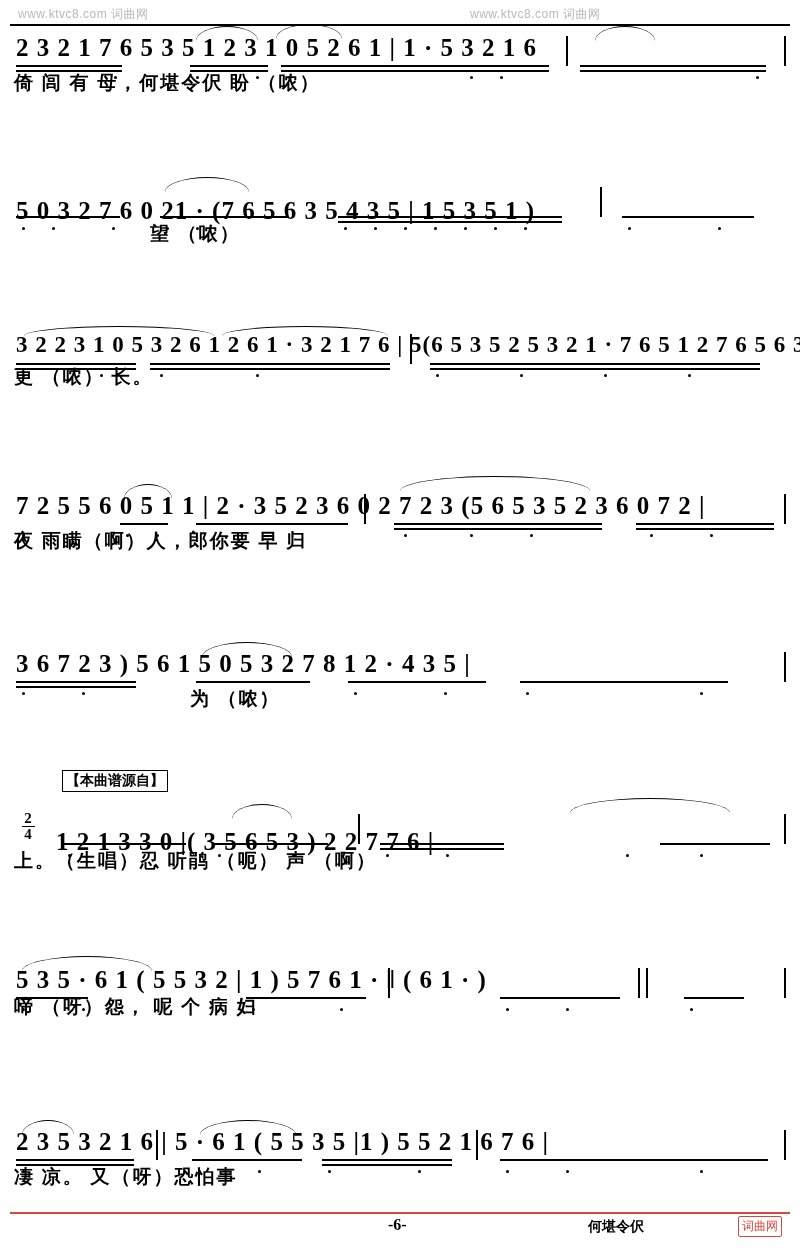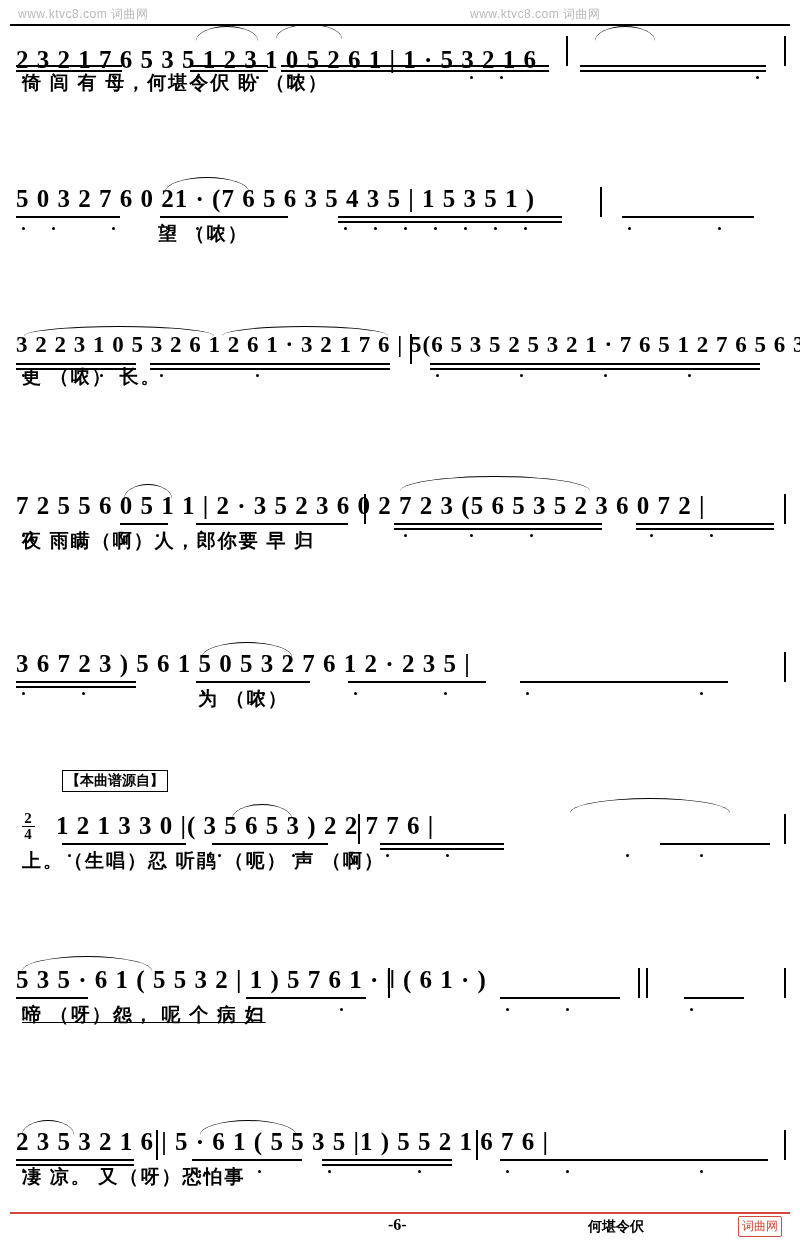--- a/index.html
+++ b/index.html
@@ -43,21 +43,20 @@
     letter-spacing:1px;
     white-space:nowrap;
   }
   .lyr{
     position:absolute;
     font-family:"Liberation Serif", serif;
     font-size:19px;
     font-weight:bold;
     white-space:nowrap;
     letter-spacing:2px;
-    margin-left:8px;
   }
   .tag{
     position:absolute;
     font-family:"Liberation Serif", serif;
     font-size:14px;
     font-weight:bold;
     border:1px solid #000;
     padding:1px 3px;
     white-space:nowrap;
   }
@@ -107,21 +106,21 @@
 
 <div class="page">
 
   <div class="wm wm-tl">www.ktvc8.com  词曲网</div>
   <div class="wm wm-tr">www.ktvc8.com  词曲网</div>
 
   <div class="top-rule"></div>
   <div class="bot-rule"></div>
 
   <div class="sys" style="top:34px;">
-    <div class="notes" style="left:16px;top:0;margin-top:12px;">2 3 2 1 7 6   5 3 5   1 2 3 1 0 5 2 6 1   | 1 · 5 3 2 1 6</div>
+    <div class="notes" style="left:16px;top:0;">2 3 2 1 7 6   5 3 5   1 2 3 1 0 5 2 6 1   | 1 · 5 3 2 1 6</div>
     <div class="lyr" style="left:14px;top:36px;">倚        闾    有    母，何堪令伬   盼 （哝）</div>
 
     <div class="beam" style="left:16px;top:31px;width:106px;"></div>
     <div class="beam" style="left:16px;top:36px;width:106px;"></div>
     <div class="beam" style="left:190px;top:31px;width:78px;"></div>
     <div class="beam" style="left:190px;top:36px;width:78px;"></div>
     <div class="beam" style="left:281px;top:31px;width:268px;"></div>
     <div class="beam" style="left:281px;top:36px;width:268px;"></div>
     <div class="beam" style="left:580px;top:31px;width:186px;"></div>
     <div class="beam" style="left:580px;top:36px;width:186px;"></div>
@@ -137,21 +136,21 @@
     <div class="dot" style="left:288px;top:42px;"></div>
     <div class="dot" style="left:470px;top:42px;"></div>
     <div class="dot" style="left:500px;top:42px;"></div>
     <div class="dot" style="left:756px;top:42px;"></div>
 
     <div class="bl" style="left:566px;top:2px;"></div>
     <div class="bl" style="left:784px;top:2px;"></div>
   </div>
 
   <div class="sys" style="top:185px;">
-    <div class="notes" style="left:16px;top:0;">5 0 3 2 7   6 0  21 · (7   6 5 6 3 5 4 3 5   |  1 5 3 5 1 )</div>
+    <div class="notes" style="left:16px;top:12px;">5 0 3 2 7   6 0  21 · (7   6 5 6 3 5 4 3 5   |  1 5 3 5 1 )</div>
     <div class="lyr" style="left:150px;top:36px;">望     （哝）</div>
 
     <div class="beam" style="left:16px;top:31px;width:104px;"></div>
     <div class="beam" style="left:160px;top:31px;width:128px;"></div>
     <div class="beam" style="left:338px;top:31px;width:224px;"></div>
     <div class="beam" style="left:338px;top:36px;width:224px;"></div>
     <div class="beam" style="left:622px;top:31px;width:132px;"></div>
 
     <div class="slur" style="left:165px;top:-8px;width:84px;"></div>
 
@@ -220,21 +219,21 @@
     <div class="dot" style="left:470px;top:42px;"></div>
     <div class="dot" style="left:530px;top:42px;"></div>
     <div class="dot" style="left:650px;top:42px;"></div>
     <div class="dot" style="left:710px;top:42px;"></div>
 
     <div class="bl" style="left:364px;top:2px;"></div>
     <div class="bl" style="left:784px;top:2px;"></div>
   </div>
 
   <div class="sys" style="top:650px;">
-    <div class="notes" style="left:16px;top:0;">3 6 7 2 3 )   5 6 1 5    0 5 3 2 7    6 1 2 · 2 3 5      |</div>
+    <div class="notes" style="left:16px;top:0;">3 6 7 2 3 )   5 6 1 5    0 5 3 2 7    8 1 2 · 4 3 5      |</div>
     <div class="lyr" style="left:190px;top:36px;">为 （哝）</div>
 
     <div class="beam" style="left:16px;top:31px;width:120px;"></div>
     <div class="beam" style="left:16px;top:36px;width:120px;"></div>
     <div class="beam" style="left:196px;top:31px;width:114px;"></div>
     <div class="beam" style="left:348px;top:31px;width:138px;"></div>
     <div class="beam" style="left:520px;top:31px;width:208px;"></div>
 
     <div class="slur" style="left:202px;top:-8px;width:90px;"></div>
 
@@ -251,21 +250,21 @@
   </div>
 
   <div class="tag" style="left:62px;top:770px;">【本曲谱源自】</div>
 
   <div class="sys" style="top:812px;">
     <div class="meter" style="left:20px;top:0;">
       <i>2</i>
       <span class="bar"></span>
       <i>4</i>
     </div>
-    <div class="notes" style="left:56px;top:0;">1      2  1 3 3 0 |( 3 5 6 5 3 )  2    2   7 7 6 |</div>
+    <div class="notes" style="left:56px;top:16px;">1      2  1 3 3 0 |( 3 5 6 5 3 )  2    2   7 7 6 |</div>
     <div class="lyr" style="left:14px;top:36px;">上。（生唱）忍 听鹃 （呃）          声 （啊）</div>
 
     <div class="beam" style="left:62px;top:31px;width:124px;"></div>
     <div class="beam" style="left:212px;top:31px;width:116px;"></div>
     <div class="beam" style="left:380px;top:31px;width:124px;"></div>
     <div class="beam" style="left:380px;top:36px;width:124px;"></div>
     <div class="beam" style="left:660px;top:31px;width:110px;"></div>
 
     <div class="slur" style="left:232px;top:-8px;width:60px;"></div>
     <div class="slur" style="left:570px;top:-14px;width:160px;"></div>
@@ -277,21 +276,21 @@
     <div class="dot" style="left:446px;top:42px;"></div>
     <div class="dot" style="left:626px;top:42px;"></div>
     <div class="dot" style="left:700px;top:42px;"></div>
 
     <div class="bl" style="left:358px;top:2px;"></div>
     <div class="bl" style="left:784px;top:2px;"></div>
   </div>
 
   <div class="sys" style="top:966px;">
     <div class="notes" style="left:16px;top:0;">5 3 5 · 6    1 ( 5 5 3 2  | 1 ) 5 7 6 1 · ‖ ( 6 1 · )</div>
-    <div class="lyr" style="left:14px;top:36px;text-decoration:underline;">啼    （呀）怨，             呢 个 病 妇</div>
+    <div class="lyr" style="left:14px;top:28px;">啼    （呀）怨，             呢 个 病 妇</div>
 
     <div class="beam" style="left:16px;top:31px;width:72px;"></div>
     <div class="beam" style="left:246px;top:31px;width:120px;"></div>
     <div class="beam" style="left:500px;top:31px;width:120px;"></div>
     <div class="beam" style="left:684px;top:31px;width:60px;"></div>
 
     <div class="slur" style="left:22px;top:-10px;width:130px;"></div>
 
     <div class="dot" style="left:22px;top:42px;"></div>
     <div class="dot" style="left:82px;top:42px;"></div>

